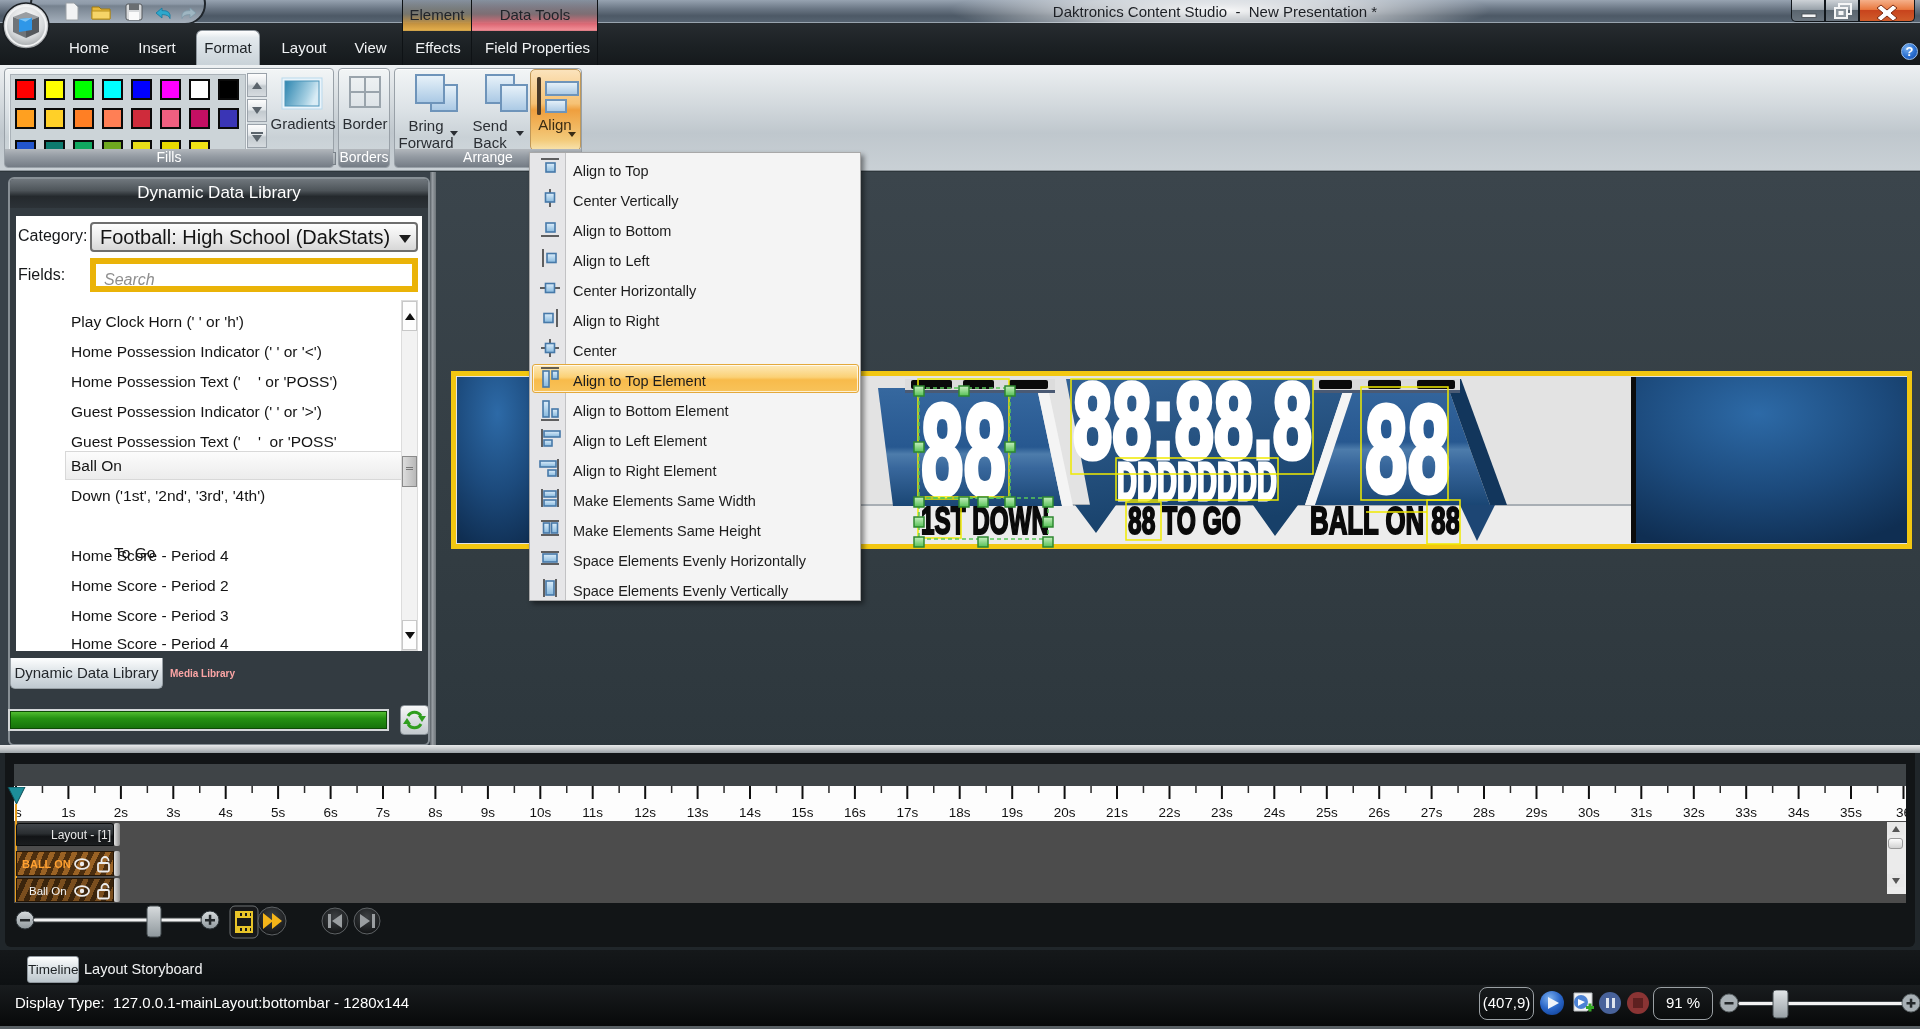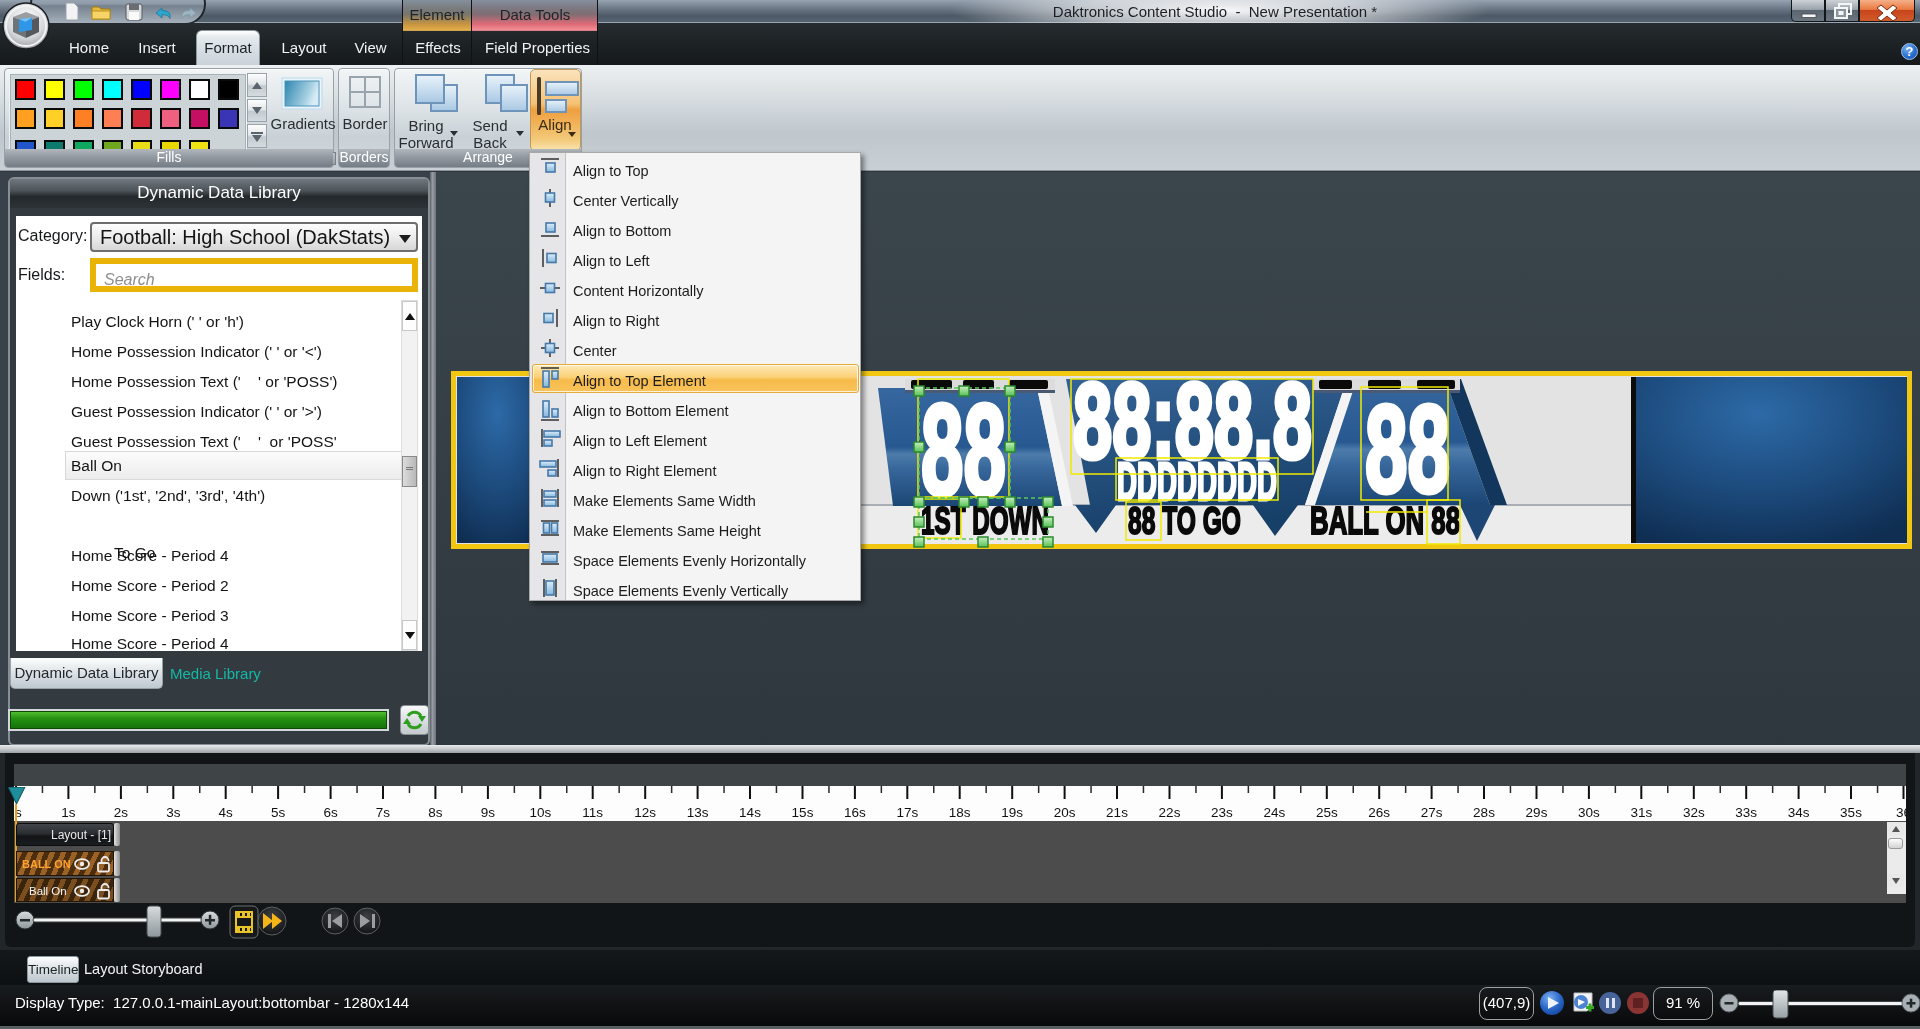--- a/index.html
+++ b/index.html
@@ -97,21 +97,21 @@
   #ballonrow { left:65px; top:451px; width:337px; height:29px;
     background:linear-gradient(180deg,#fcfcfc 0%,#ececec 100%); border:1px solid #d8d8d8; }
   #listscroll { left:401px; top:300px; width:17px; height:351px; background:#f2f2f2; border:1px solid #dcdcdc; }
   .lsbtn { position:absolute; left:0px; width:15px; height:30px; background:#fdfdfd; border:1px solid #c8c8c8;
     display:flex; align-items:center; justify-content:center; }
   #listthumb { left:0px; top:155px; width:15px; height:31px; background:linear-gradient(90deg,#dcdcdc,#b8b8b8);
     border:1px solid #8a8a8a; }
   #sidetab1 { left:10px; top:658px; width:153px; height:31px; border:1px solid #99a1a7; border-top:none;
     border-radius:0 0 5px 5px; background:linear-gradient(180deg,#fdfefe 0%,#dfe5e9 45%,#bfc9d0 100%);
     font-size:15px; color:#23272b; text-align:center; line-height:29px; }
-  #sidetab2 { left:170px; top:658px; width:120px; height:31px; color:#14b8a6; font-size:15px; line-height:31px; }
+  #sidetab2 { left:170px; top:658px; width:120px; height:31px; color:#fca5a5; font-size:10px; line-height:31px;font-weight:bold; }
   #progressbar { left:8px; top:709px; width:381px; height:22px; border:2px solid #d4d7d9;
     background:linear-gradient(180deg,#58c436 0%,#259212 40%,#15700a 100%); box-shadow:inset 0 0 0 1px #0d4a05; }
   #refreshbtn { left:400px; top:705px; width:29px; height:30px; border:1px solid #878f95; border-radius:4px;
     background:linear-gradient(180deg,#f7f8f8 0%,#dbdfe2 50%,#c3c9cd 100%); }
 
   
   #tlouter { left:0; top:745px; width:1920px; height:205px; background:#20262a; }
   #tlsplit { left:0; top:0; width:1920px; height:8px; background:linear-gradient(180deg,#e8eaeb 0%,#c6cacc 50%,#9aa1a5 100%); }
   #tlpanel { left:5px; top:8px; width:1910px; height:194px; background:#121517; border-radius:0 0 6px 6px; }
   #tlinner { left:9px; top:11px; width:1892px; height:139px; background:#3f4447; }
@@ -786,21 +786,21 @@
 
       <line x1="6" y1="426" x2="6" y2="444"></line>
         <line x1="18" y1="426" x2="18" y2="444"></line>
       <rect x="8" y="428" width="8" height="14" fill="url(#mico)" stroke="#4779a8"></rect>
     </g>
   </svg>
   <div class="mitem" style="top:3px">Align to Top</div>
   <div class="mitem" style="top:33px">Center Vertically</div>
   <div class="mitem" style="top:63px">Align to Bottom</div>
   <div class="mitem" style="top:93px">Align to Left</div>
-  <div class="mitem" style="top:123px">Content Horizontally</div>
+  <div class="mitem" style="top:123px">Center Horizontally</div>
   <div class="mitem" style="top:153px">Align to Right</div>
   <div class="mitem" style="top:183px">Center</div>
   <div class="mitem" style="top:213px">Align to Top Element</div>
   <div class="mitem" style="top:243px">Align to Bottom Element</div>
   <div class="mitem" style="top:273px">Align to Left Element</div>
   <div class="mitem" style="top:303px">Align to Right Element</div>
   <div class="mitem" style="top:333px">Make Elements Same Width</div>
   <div class="mitem" style="top:363px">Make Elements Same Height</div>
   <div class="mitem" style="top:393px">Space Elements Evenly Horizontally</div>
   <div class="mitem" style="top:423px">Space Elements Evenly Vertically</div>

